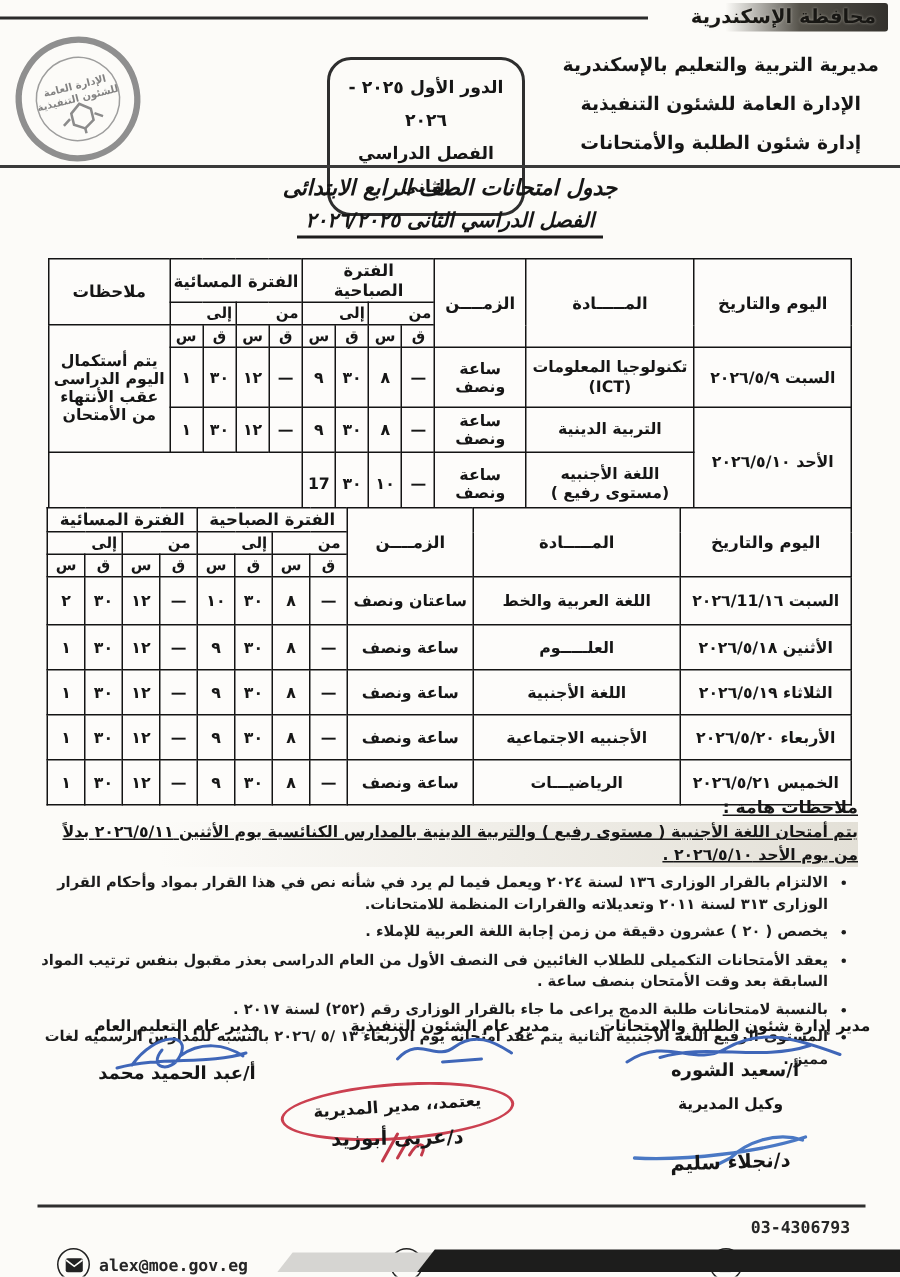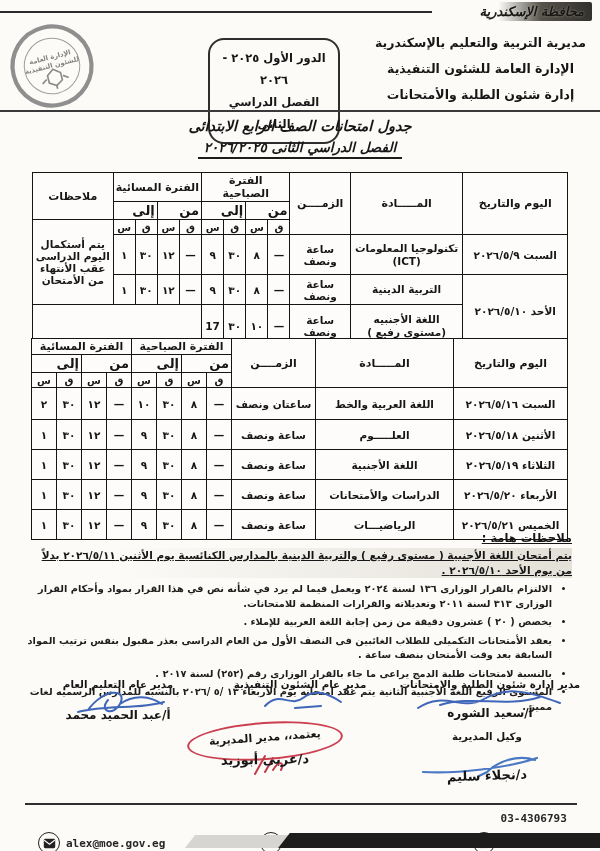--- a/index.html
+++ b/index.html
@@ -7,53 +7,53 @@
   body {
     position:relative;
     background:#fcfbf8;
     color:#161616;
     font-family:"DejaVu Sans", sans-serif;
     overflow:hidden;
     direction:rtl;
   }
   
   .top-rule { position:absolute; top:11px; left:0; width:432px; border-top:2px solid #2b2b2b; }
-  .gov-wrap { position:absolute; top:2px; right:8px; padding:2px 8px;font-style:italic; }
+  .gov-wrap { position:absolute; top:2px; right:8px; padding:2px 8px; }
   .gov-smudge {
     position:absolute; inset:0;
     background:linear-gradient(to left, #33312d 0%, #55524a 42%, rgba(85,82,74,0) 78%);
     border-radius:2px;
   }
   .gov-text { position:relative; font-weight:bold; font-size:13px; color:#181714;
     text-shadow:0 0 2px rgba(230,225,215,.55); }
   .org-block { position:absolute; top:30px; right:14px; text-align:center; }
   .org-line { font-weight:bold; font-size:12.5px; line-height:26px; white-space:nowrap; }
   .org-line.underlined span { display:inline-block; border-bottom:1.5px solid #2b2b2b; padding-bottom:2px; }
   .term-box {
-    position:absolute; top:38px; left:208px; width:132px;
+    position:absolute; top:38px; left:218px; width:132px;
     border:2px solid #2e2e2e; border-radius:16px; padding:7px 4px;
     text-align:center; font-weight:bold; font-size:11.5px; line-height:22px;
     background:#fcfbf8;
   }
   .stamp { position:absolute; top:24px; left:10px; width:84px; height:84px; transform:rotate(-14deg); opacity:.85; }
   .header-rule { position:absolute; top:110px; left:0; width:600px; border-top:2px solid #3a3a3a; }
   
   .title-block { position:absolute; top:118px; left:0; width:100%; text-align:center;font-style:italic; }
   .title-1 { font-weight:bold; font-size:14.5px; }
   .title-2 { font-weight:bold; font-size:13.5px; margin-top:5px; display:inline-block;
     border-bottom:2px solid #1d1d1d; padding:0 6px 2px; }
   
   table { border-collapse:collapse; table-layout:fixed; background:#fdfcfa; }
   th, td { border:1.8px solid #141414; text-align:center; vertical-align:middle;
     font-weight:bold; padding:1px 2px; }
   .tbl1 { position:absolute; top:172px; right:32px; width:536px; }
   .tbl2 { position:absolute; top:338px; right:32px; width:536px; }
   .tbl1 th, .tbl2 th { font-size:11px; }
   .tbl1 td, .tbl2 td { font-size:10.5px; }
-  th.hsub { font-size:13px; height:15px;padding-left:28px; }
+  th.hsub { font-size:10px; height:15px;padding-left:28px; }
   th.hqs { font-size:10px; height:15px; }
   .c-day-cell { font-size:11px; }
   .sub-cell { line-height:13px; }
   .note-side { font-size:8.5px; line-height:12px; padding:2px; }
   .t1-r1 { height:40px; } .t1-r2 { height:30px; } .t1-r3 { height:42px; }
   .tbl2 tr.data { height:30px; }
   .tbl2 tr.data-first { height:32px; }
   
   .notes { position:absolute; top:531px; right:28px; width:548px; }
   .notes-heading { font-weight:bold; font-size:11.5px; text-decoration:underline; }
@@ -253,21 +253,21 @@
     <th class="hqs">ق</th>
     <th class="hqs">س</th>
     <th class="hqs">ق</th>
     <th class="hqs">س</th>
     <th class="hqs">ق</th>
     <th class="hqs">س</th>
     <th class="hqs">ق</th>
     <th class="hqs">س</th>
   </tr>
   <tr class="data data-first">
-    <td class="c-day-cell">السبت ٢٠٢٦/٥/١٦</td>
+    <td class="c-day-cell">السبت ٢٠٢٦/11/١٦</td>
     <td>اللغة العربية والخط</td>
     <td>ساعتان ونصف</td>
     <td>—</td>
     <td>٨</td>
     <td>٣٠</td>
     <td>١٠</td>
     <td>—</td>
     <td>١٢</td>
     <td>٣٠</td>
     <td>٢</td>
@@ -293,21 +293,21 @@
     <td>٨</td>
     <td>٣٠</td>
     <td>٩</td>
     <td>—</td>
     <td>١٢</td>
     <td>٣٠</td>
     <td>١</td>
   </tr>
   <tr class="data">
     <td class="c-day-cell">الأربعاء ٢٠٢٦/٥/٢٠</td>
-    <td>الدراسات والأمتحانات</td>
+    <td>الأجنبيه الاجتماعية</td>
     <td>ساعة ونصف</td>
     <td>—</td>
     <td>٨</td>
     <td>٣٠</td>
     <td>٩</td>
     <td>—</td>
     <td>١٢</td>
     <td>٣٠</td>
     <td>١</td>
   </tr>

